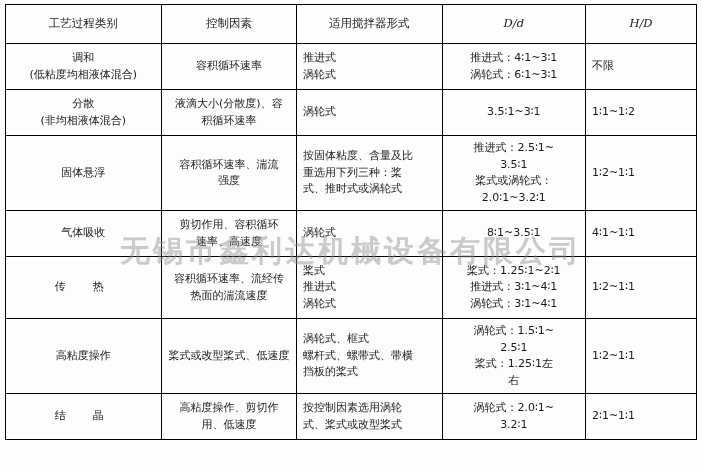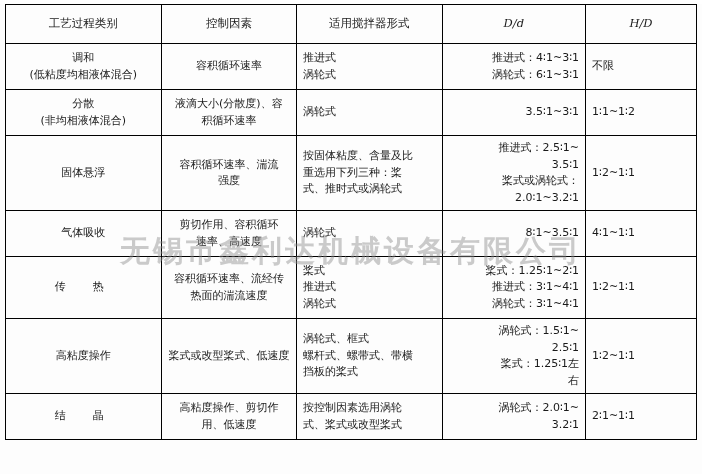--- a/index.html
+++ b/index.html
@@ -60,21 +60,21 @@
     font-size: 11.5px;
   }
   .col1 { width: 140px; text-align: center; }
   .col2 { width: 120px; text-align: center; }
   .col3 { width: 130px; text-align: left; }
   .col4 { width: 128px; text-align: left; }
   .col5 { width: 96px;  text-align: left; }
   td.c1 { text-align: center; }
   td.c2 { text-align: center; }
   td.c3 { text-align: left; }
-  td.c4 { text-align: right; margin-left: 24px; }
+  td.c4 { text-align: center; margin-left: 24px; }
   td.c5 { text-align: left; }
   .italic { font-style: italic; font-family: "DejaVu Serif", "Liberation Serif", serif; }
   .ml { padding-left: 10px; }
   .cell-lines span { display: block; }
   .rowh-md { height: 46px; }
   .rowh-lg { height: 62px; }
   .rowh-xl { height: 68px; }
   .spaced { letter-spacing: 8px; }
 </style>
 </head>

